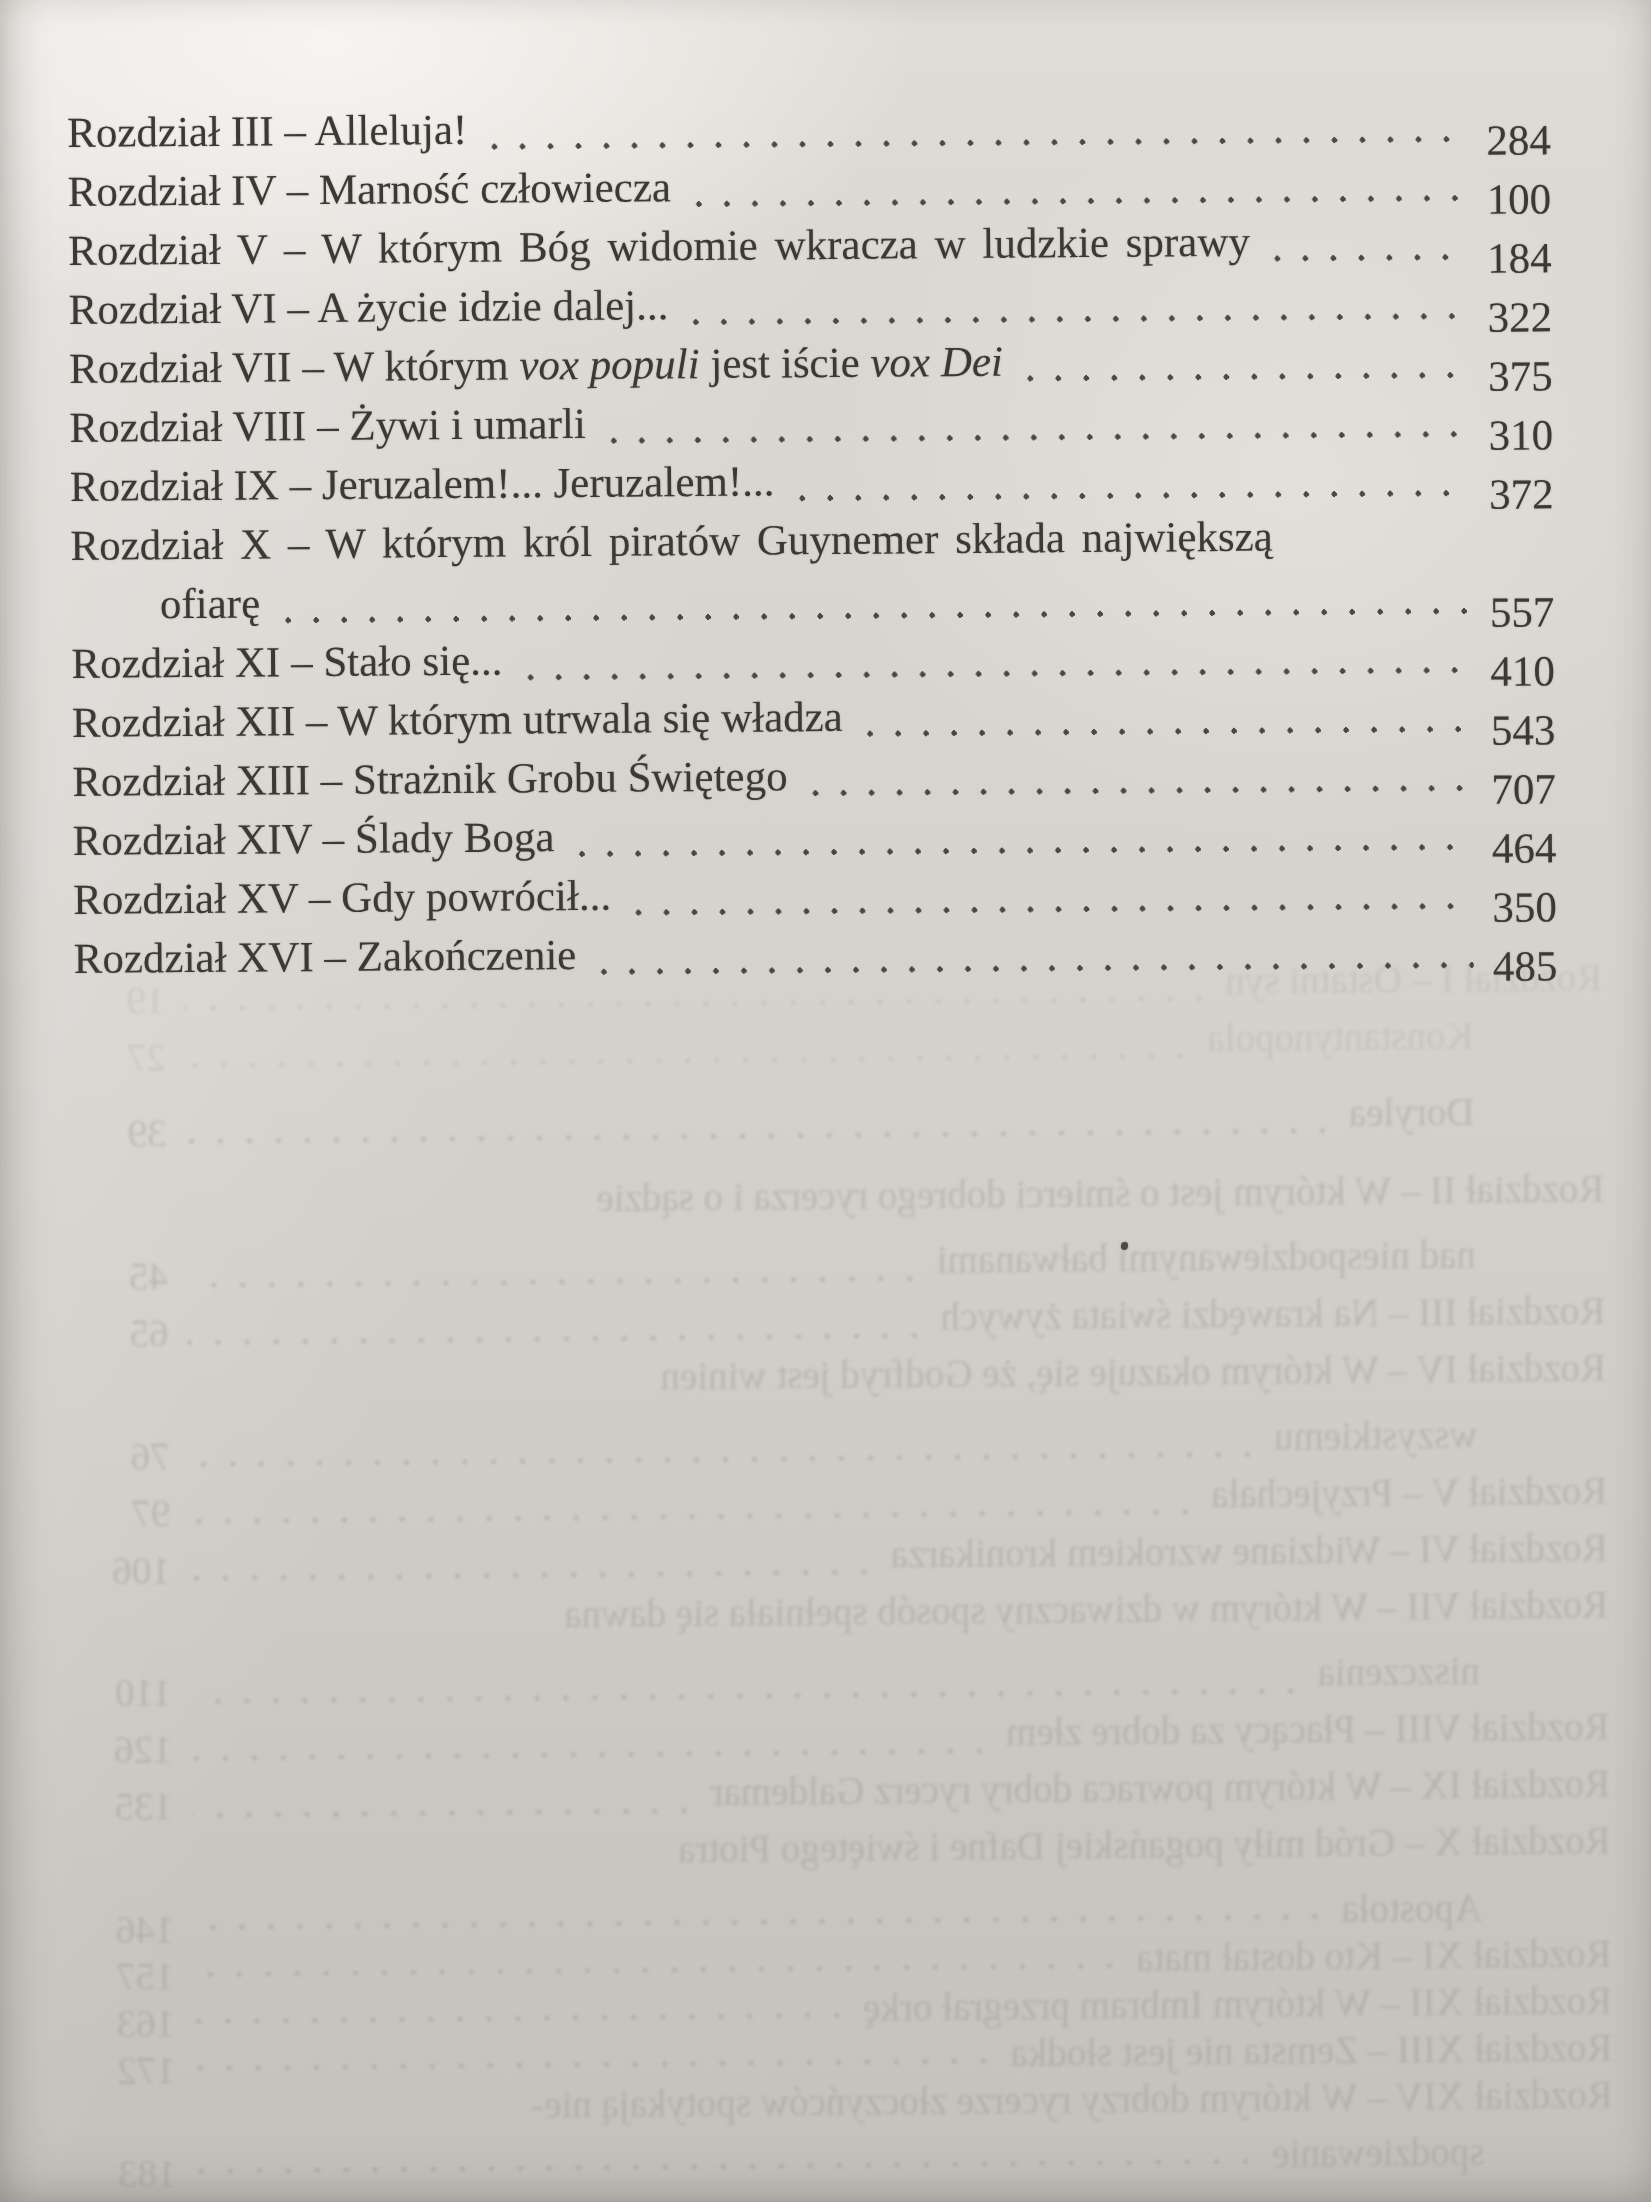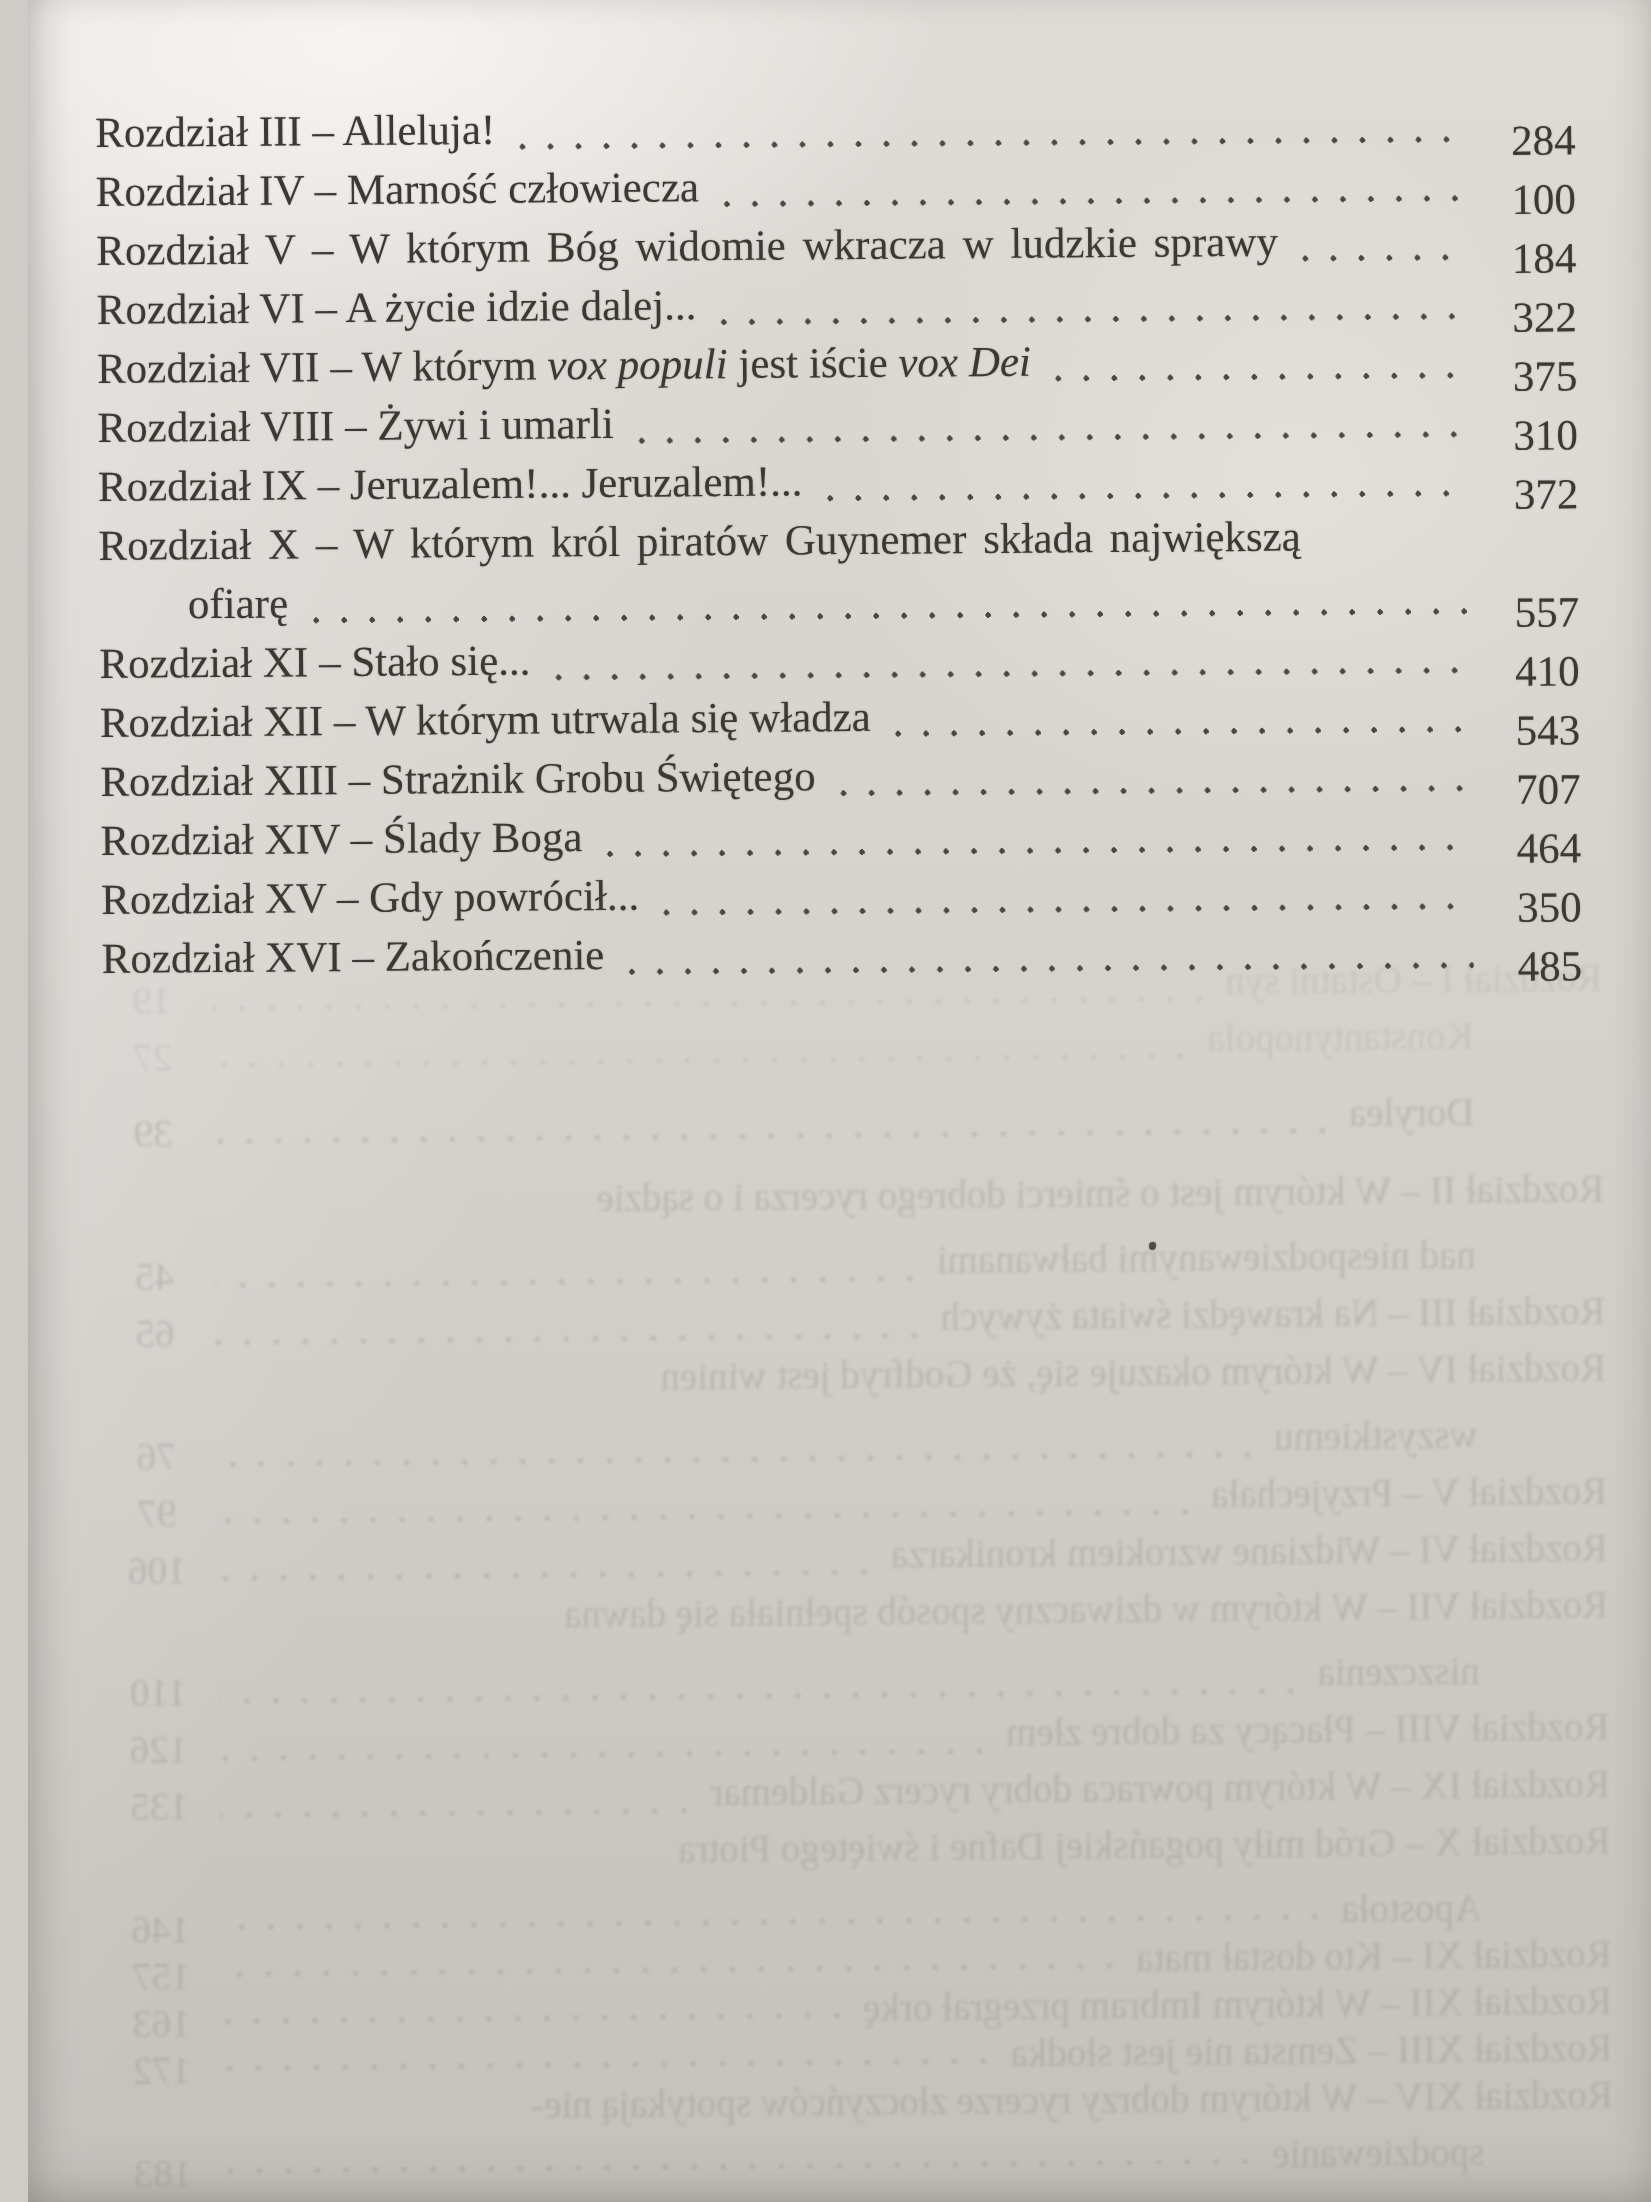--- a/index.html
+++ b/index.html
@@ -14,21 +14,20 @@
     background:
       radial-gradient(ellipse 946px 482px at 20% 2%, rgba(250,248,244,0.85), rgba(250,248,244,0) 62%),
       linear-gradient(112deg, rgba(255,255,255,0.30) 0%, rgba(255,255,255,0) 38%),
       radial-gradient(ellipse 774px 602px at 78% 22%, rgba(245,243,239,0.35), rgba(245,243,239,0) 60%),
       linear-gradient(to bottom, #e0ddd8 0%, #dad7d2 16%, #d6d3ce 42%, #cfccc7 68%, #c8c5c0 88%, #c5c2bd 100%);
     box-shadow:
       inset 24px 0 47px -24px rgba(92,87,80,0.38),
       inset -15.5px 0 41px -20.6px rgba(92,87,80,0.28),
       inset 0 -31px 60px -29px rgba(92,87,80,0.34),
       inset 0 8.6px 26px -15.5px rgba(255,255,255,0.5);
-    margin-left: 28px;
   }
 
   
   .toc{
     position:absolute;left:67px;right:52px;top:108px;z-index:2;
     color:#3c3833;font-size:43px;
     transform:rotate(-0.45deg);transform-origin:left top;
     text-shadow:0 0 1.7px rgba(70,64,58,0.40);
   }
   .row{display:flex;align-items:baseline;height:59px;white-space:nowrap;}
@@ -36,21 +35,21 @@
   .row .label .it{font-style:italic;}
   .row.wide .label{word-spacing:6px;}
   .row.cont .label{padding-left:89px;}
   .dots{
     flex:1 1 auto;align-self:stretch;margin:0 19px 0 22.4px;min-width:0;
     background-image:radial-gradient(circle 2.8px at 5.2px 5.2px, rgba(56,51,46,0.88) 97%, rgba(56,51,46,0) 100%);
     background-size:28px 10.3px;background-repeat:repeat-x;
     background-position:left bottom 12px;
   }
   .pagenum{
-    flex:0 0 114px;text-align:center;transform:translateY(19px);
+    flex:0 0 114px;text-align:left;transform:translateY(19px);
   }
 
   
   .bleed{
     position:absolute;left:82px;right:50px;top:962px;z-index:1;
     color:#8f8b84;font-size:39px;opacity:0.34;
     transform:scaleX(-1) rotate(0.55deg);transform-origin:center top;
     filter:blur(1.4px);
     pointer-events:none;
   }

